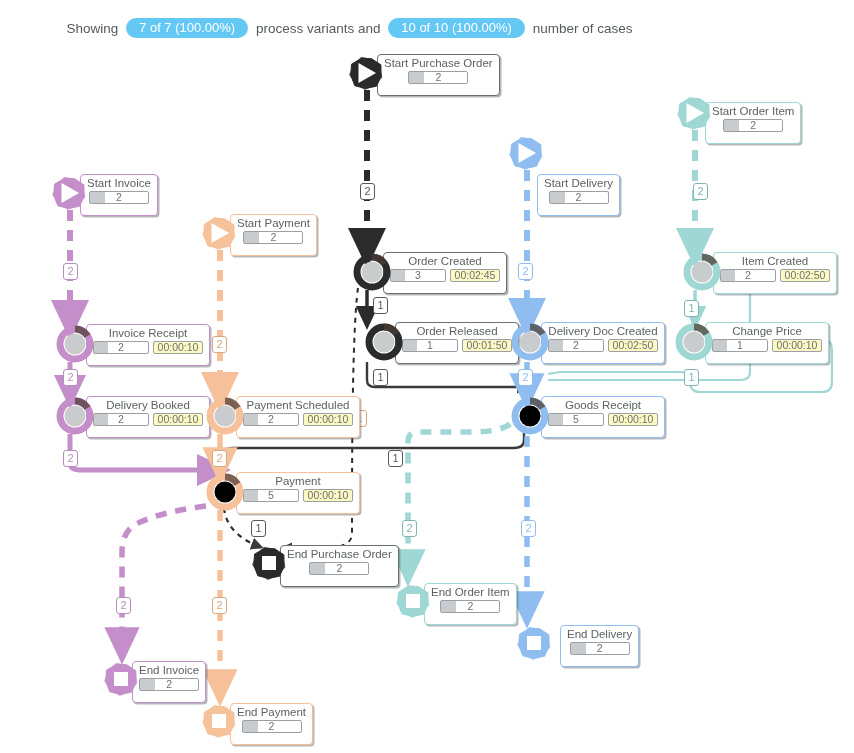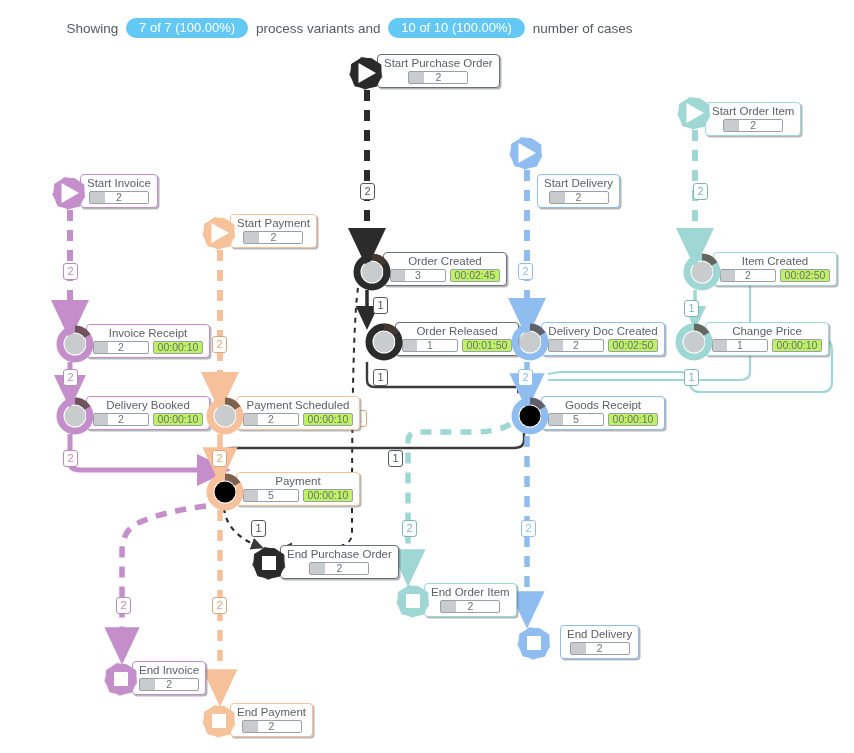--- a/index.html
+++ b/index.html
@@ -51,21 +51,21 @@
   
   .node { position: absolute; z-index: 10; }
 
   
   .plate {
     position: absolute;
     background: #ffffff;
     border: 1px solid #9aa0a6;
     border-radius: 4px;
     box-shadow: 1.5px 1.5px 0 rgba(90,95,100,0.45);
-    padding: 2px 6px 3px 6px;
+    padding: 2px 6px 11px 6px;
     white-space: nowrap;
     text-align: center;
   }
   .plate .title {
     font-size: 11.5px; color: #5c6266; line-height: 13px;
     display: block;
   }
   .plate .metrics {
     margin-top: 1px; display: flex; gap: 4px; justify-content: center;
   }
@@ -75,21 +75,21 @@
     height: 13px;
     min-width: 56px;
     font-size: 10.5px;
     line-height: 11px;
     color: #6b7175;
     text-align: center;
     background: linear-gradient(to right, #c9ccce 0 26%, #ffffff 26% 100%);
     padding: 0 3px;
   }
   .chip.dur {
-    background: #bef264;
+    background: #fef9c3;
     min-width: 50px;
   }
   .chip.single { min-width: 60px; }
 
   
   .glyph { position: absolute; }
   .glyph svg { display: block; overflow: visible; }
 </style>
 </head>
 <body>

